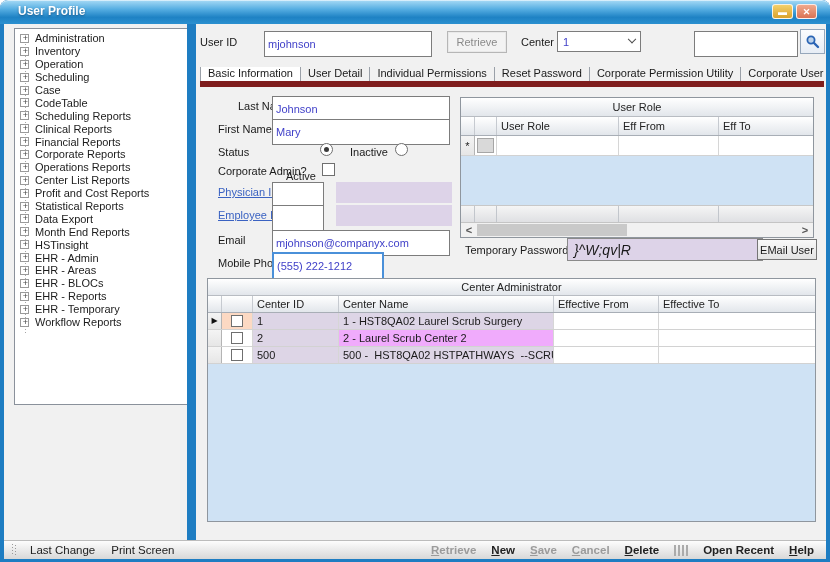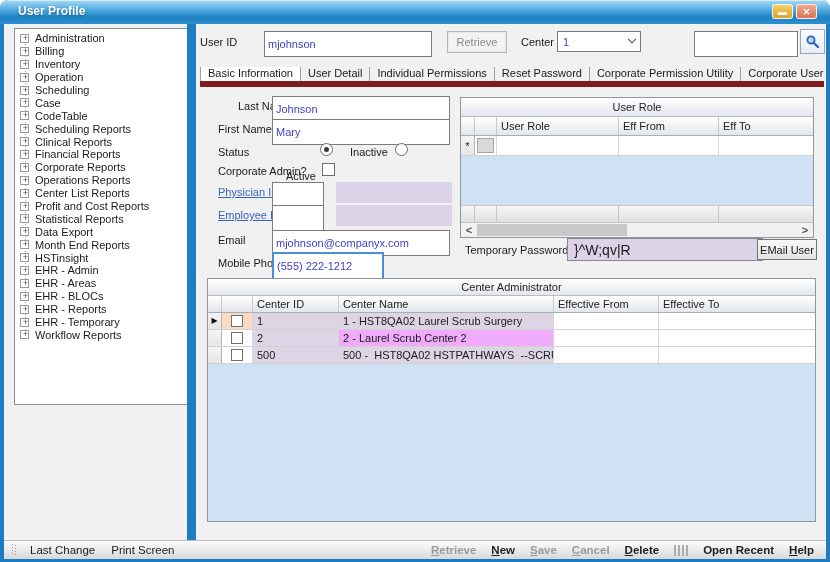--- a/index.html
+++ b/index.html
@@ -130,24 +130,20 @@
 
     <div class="tree-panel">
       <div class="tree-line"></div>
       <div class="tree-items">
         <div class="tree-item">
             <span class="plusbox"></span>
             <span class="tlabel">Administration</span>
           </div>
         <div class="tree-item">
             <span class="plusbox"></span>
-            <span class="tlabel">Billing</span>
-          </div>
-        <div class="tree-item">
-            <span class="plusbox"></span>
             <span class="tlabel">Inventory</span>
           </div>
         <div class="tree-item">
             <span class="plusbox"></span>
             <span class="tlabel">Operation</span>
           </div>
         <div class="tree-item">
             <span class="plusbox"></span>
             <span class="tlabel">Scheduling</span>
           </div>
@@ -315,21 +311,21 @@
         <div class="hscroll">
           <div class="scroll-arrow">&lt;</div>
           <div class="scroll-track">
             <div class="scroll-thumb"></div>
           </div>
           <div class="scroll-arrow">&gt;</div>
         </div>
       </div>
 
       <span class="lbl" style="left:269px; top:220px;">Temporary Password</span>
-      <div class="purple-box" style="left:371px; top:214px; width:196px; height:23px; border:1px solid #8a8a8a; display:flex; align-items:center; padding-left:6px; font-size:14px; color:#1a1a1a;">}^W;qv|R</div>
+      <div class="purple-box" style="left:371px; top:214px; width:196px; height:23px; border:1px solid #8a8a8a; display:flex; align-items:center; padding-left:6px; font-size:14px; color:#1a1a1a;font-style:italic;">}^W;qv|R</div>
       <div class="btn btn-std" style="left:561px; top:215px; width:60px; height:21px;">EMail User</div>
 
       <div class="grid" style="left:11px; top:254px; width:609px; height:244px;">
         <div class="grid-caption" style="height:17px;">Center Administrator</div>
         <div class="hrow" style="height:17px;">
           <div class="hcell" style="width:14px;"></div>
           <div class="hcell" style="width:31px;"></div>
           <div class="hcell" style="width:86px;">Center ID</div>
           <div class="hcell" style="width:215px;">Center Name</div>
           <div class="hcell" style="width:105px;">Effective From</div>

